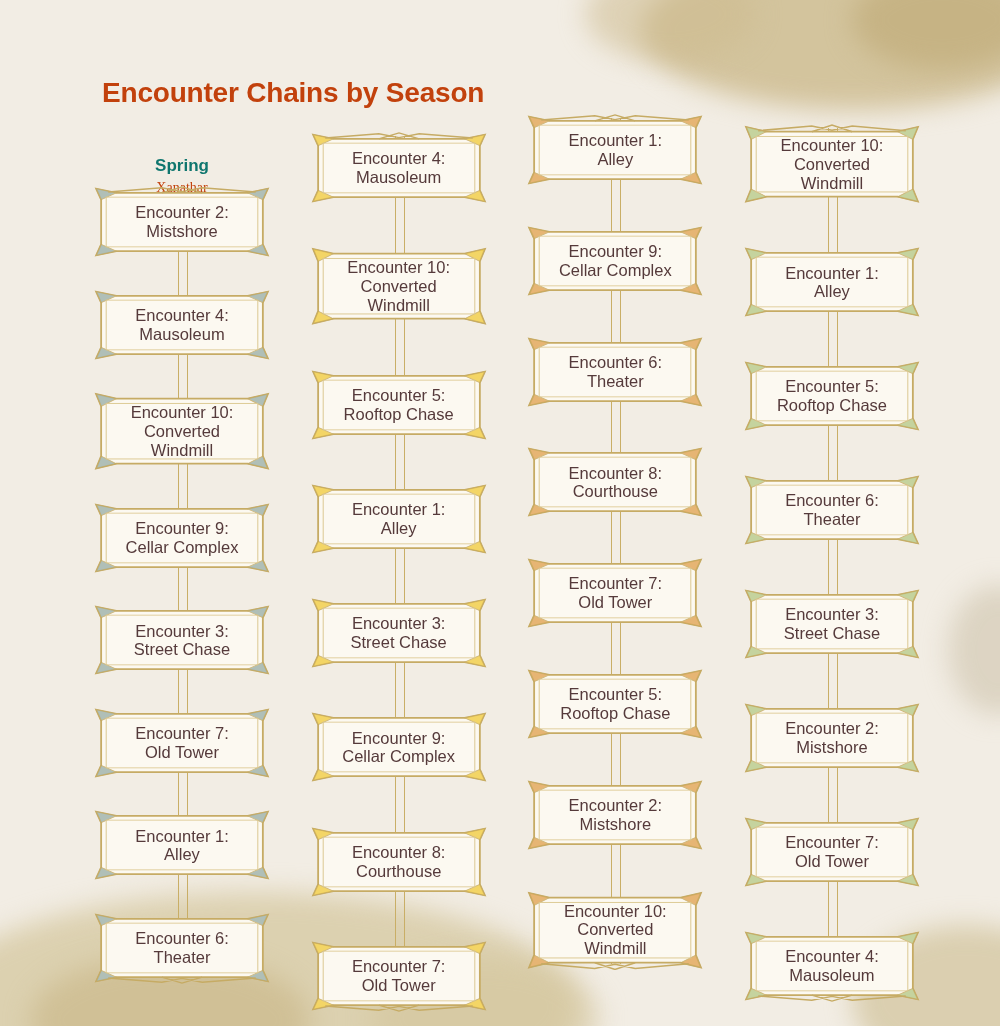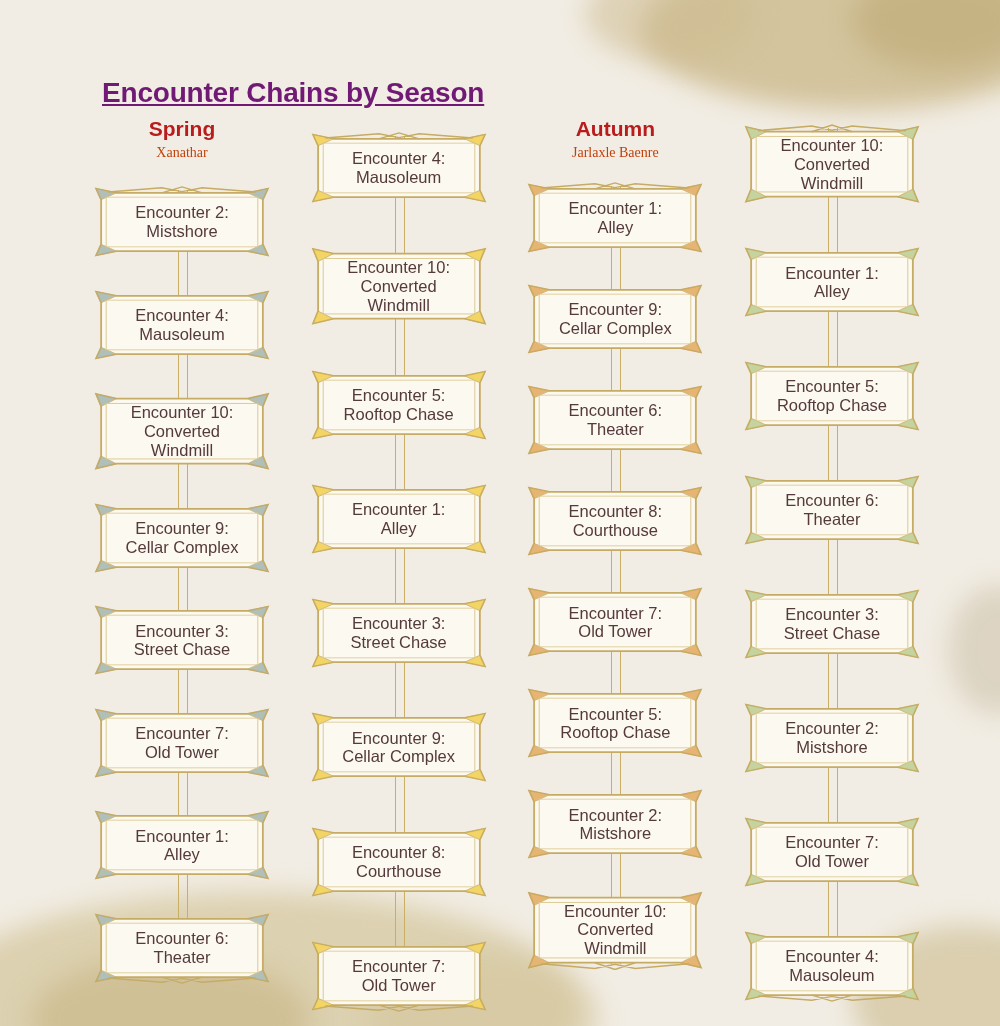--- a/index.html
+++ b/index.html
@@ -15,31 +15,31 @@
   .wash-tr-deep {left:852px;top:-30px;width:180px;height:100px;background:rgba(195,175,126,.8);}
   .wash-rm      {left:948px;top:585px;width:100px;height:130px;background:rgba(200,188,162,.5);}
   .wash-bl-main {left:-70px;top:892px;width:650px;height:230px;background:rgba(211,196,154,.7);}
   .wash-bl-lump {left:30px;top:955px;width:280px;height:130px;background:rgba(199,179,129,.55);}
   .wash-bm      {left:370px;top:958px;width:230px;height:120px;background:rgba(211,196,154,.55);}
   .wash-br      {left:852px;top:925px;width:230px;height:150px;background:rgba(206,190,148,.65);}
 
   
   .page-title{
     position:absolute;left:102px;top:58px;z-index:2;
-    font-size:28px;font-weight:600;letter-spacing:-.2px;color:#701a75;text-decoration:underline;
+    font-size:28px;font-weight:600;letter-spacing:-.2px;color:#c2410c;
   }
 
   
   .columns{
     position:absolute;left:88px;right:74px;top:112px;bottom:0;z-index:2;
     display:flex;justify-content:space-between;gap:28px;
   }
   .column{width:188px;display:flex;flex-direction:column;}
   .col-header{height:64px;text-align:center;padding-top:4px;}
-  .season{font-size:21px;font-weight:600;color:#b91c1c;line-height:1.2;}
+  .season{font-size:17px;font-weight:600;color:#0f766e;line-height:1.2;margin-top:40px;}
   .patron{font-family:"Liberation Serif",serif;font-size:14px;color:#c2410c;margin-top:4px;}
 
   .chain{flex:1;position:relative;display:flex;flex-direction:column;justify-content:space-between;}
   .chain-line{
     position:absolute;left:calc(50% - 4px);width:8px;top:8px;bottom:18px;
     border-left:1.7px solid #c9ae66;border-right:1.7px solid #c9ae66;z-index:0;
   }
   
   .column:nth-child(1) .chain{padding-top:6px;padding-bottom:42px;}
   .column:nth-child(1) .chain-line{top:10px;bottom:48px;}
@@ -324,24 +324,20 @@
       <path d="M20,77 L73,82 L93,77.5 L113,82 L166,77 M73,76 L93,83 L113,76" fill="none" stroke="#c6ab64" stroke-width="1.6"></path>
     </svg>
         <div class="enc-text">
           <div class="enc-title">Encounter 7:</div>
           <div class="enc-loc">Old Tower</div>
         </div>
       </div>
       </div>
       </div>
       <div class="column">
-      <div class="col-header">
-        <div class="season">Autumn</div>
-        <div class="patron">Jarlaxle Baenre</div>
-      </div>
       <div class="chain">
         <div class="chain-line"></div>
         <div class="enc-box">
         <svg class="enc-frame" viewBox="0 0 186 84" preserveAspectRatio="none" aria-hidden="true">
       <path d="M28,8 L8,3 L13,16 L13,68 L8,81 L28,76 L158,76 L178,81 L173,68 L173,16 L178,3 L158,8 Z" fill="#fcf9f1" stroke="#c6ab64" stroke-width="1.8"></path>
       <polygon points="28,8 8,3 13,16" fill="#e3aa5f" opacity="0.85" stroke="#c6ab64" stroke-width="1"></polygon>
       <polygon points="158,8 178,3 173,16" fill="#e3aa5f" opacity="0.85" stroke="#c6ab64" stroke-width="1"></polygon>
       <polygon points="28,76 8,81 13,68" fill="#e3aa5f" opacity="0.85" stroke="#c6ab64" stroke-width="1"></polygon>
       <polygon points="158,76 178,81 173,68" fill="#e3aa5f" opacity="0.85" stroke="#c6ab64" stroke-width="1"></polygon>
       <rect x="18" y="13" width="150" height="58" fill="none" stroke="#dcc992" stroke-width="1"></rect>

